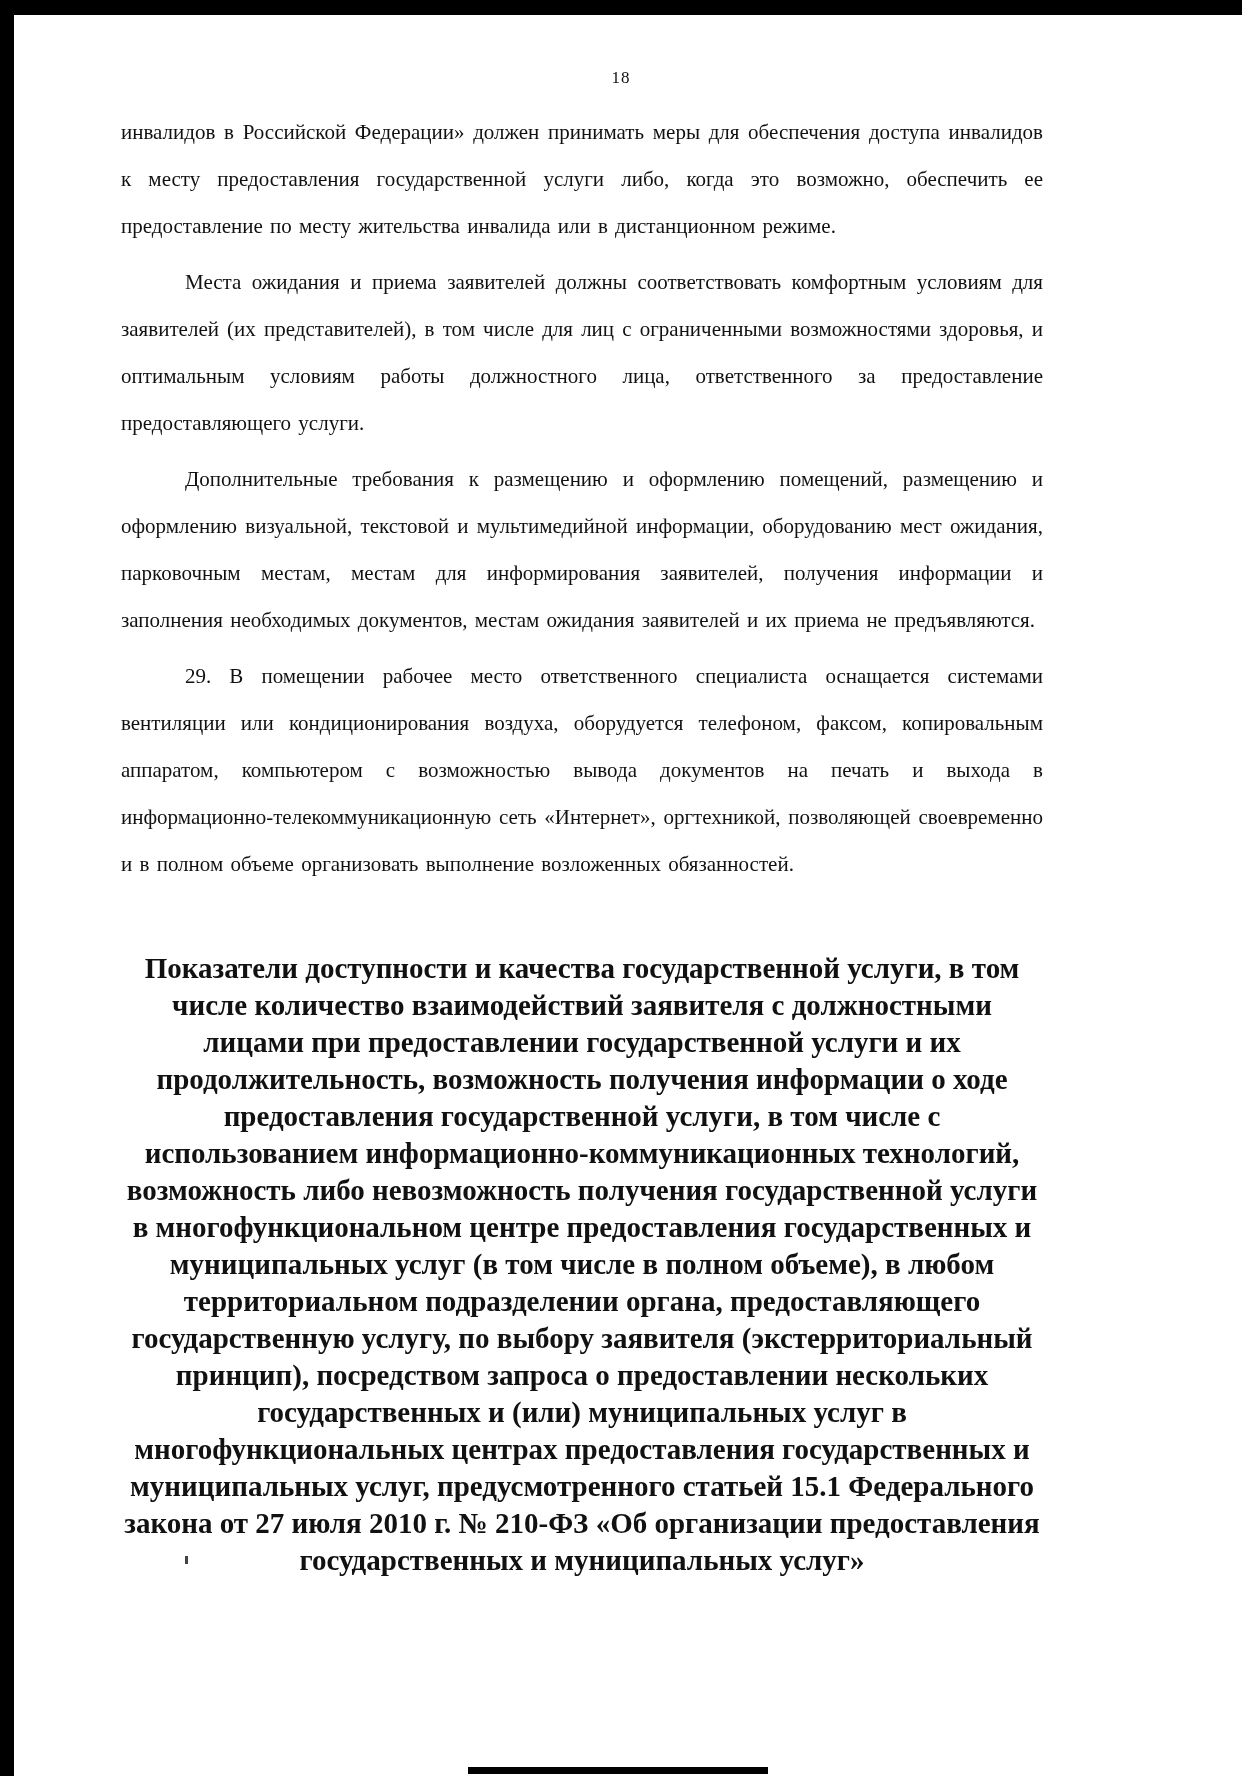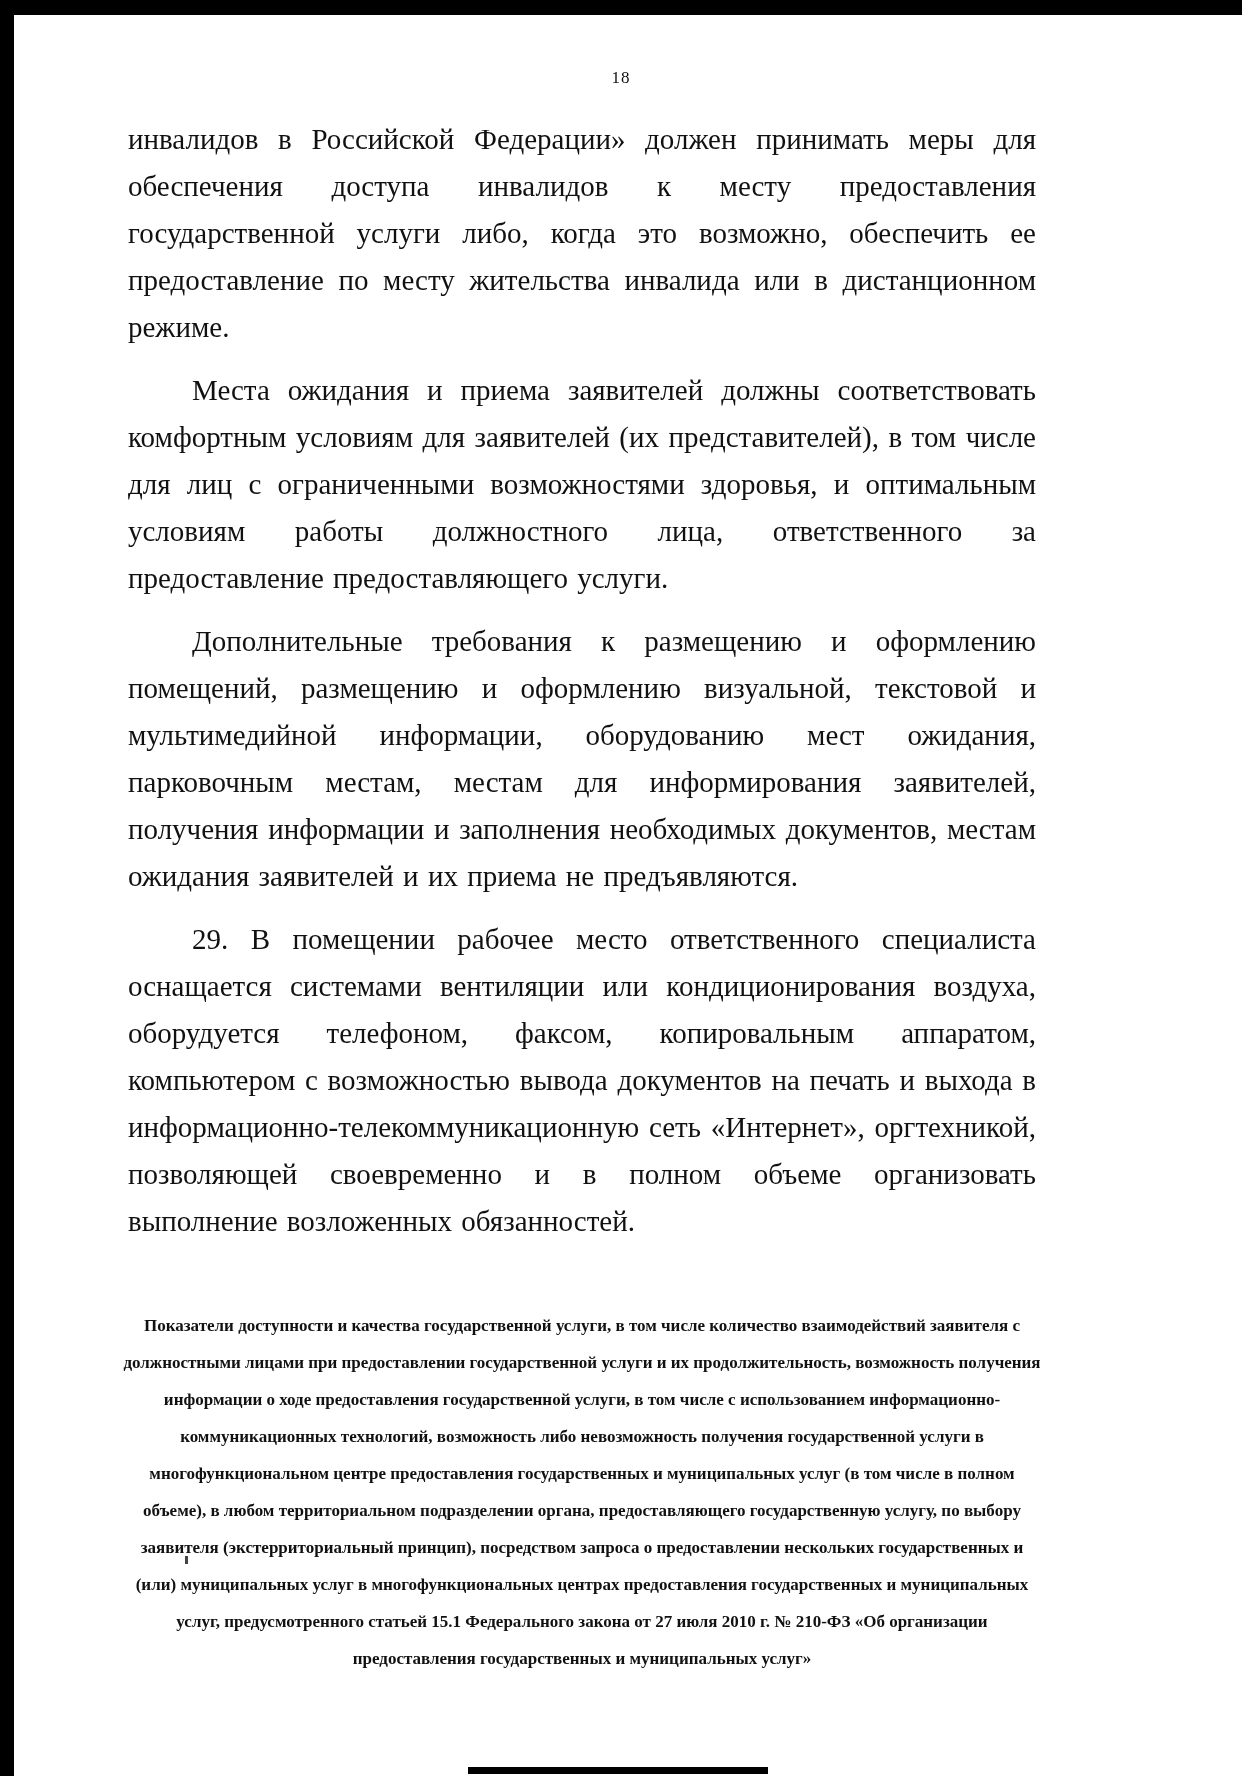--- a/index.html
+++ b/index.html
@@ -42,33 +42,33 @@
     font-size: 17px;
     letter-spacing: 1px;
   }
   .content {
     position: absolute;
     left: 112px;
     top: 100px;
     width: 940px;
   }
   .para {
-    font-size: 29px;
+    font-size: 21px;
     line-height: 47px;
     text-align: justify;
-    margin: 16px;
+    margin: 9px;
     text-indent: 64px;
     word-spacing: 2px;
   }
   .para.no-indent {
     text-indent: 0;
   }
   .section-heading {
     margin-top: 62px;
-    font-size: 17px;
+    font-size: 29px;
     line-height: 37px;
     font-weight: bold;
     text-align: center;
     padding: 0 10px;
   }
   .speck {
     position: absolute;
     left: 185px;
     top: 1556px;
     width: 3px;

